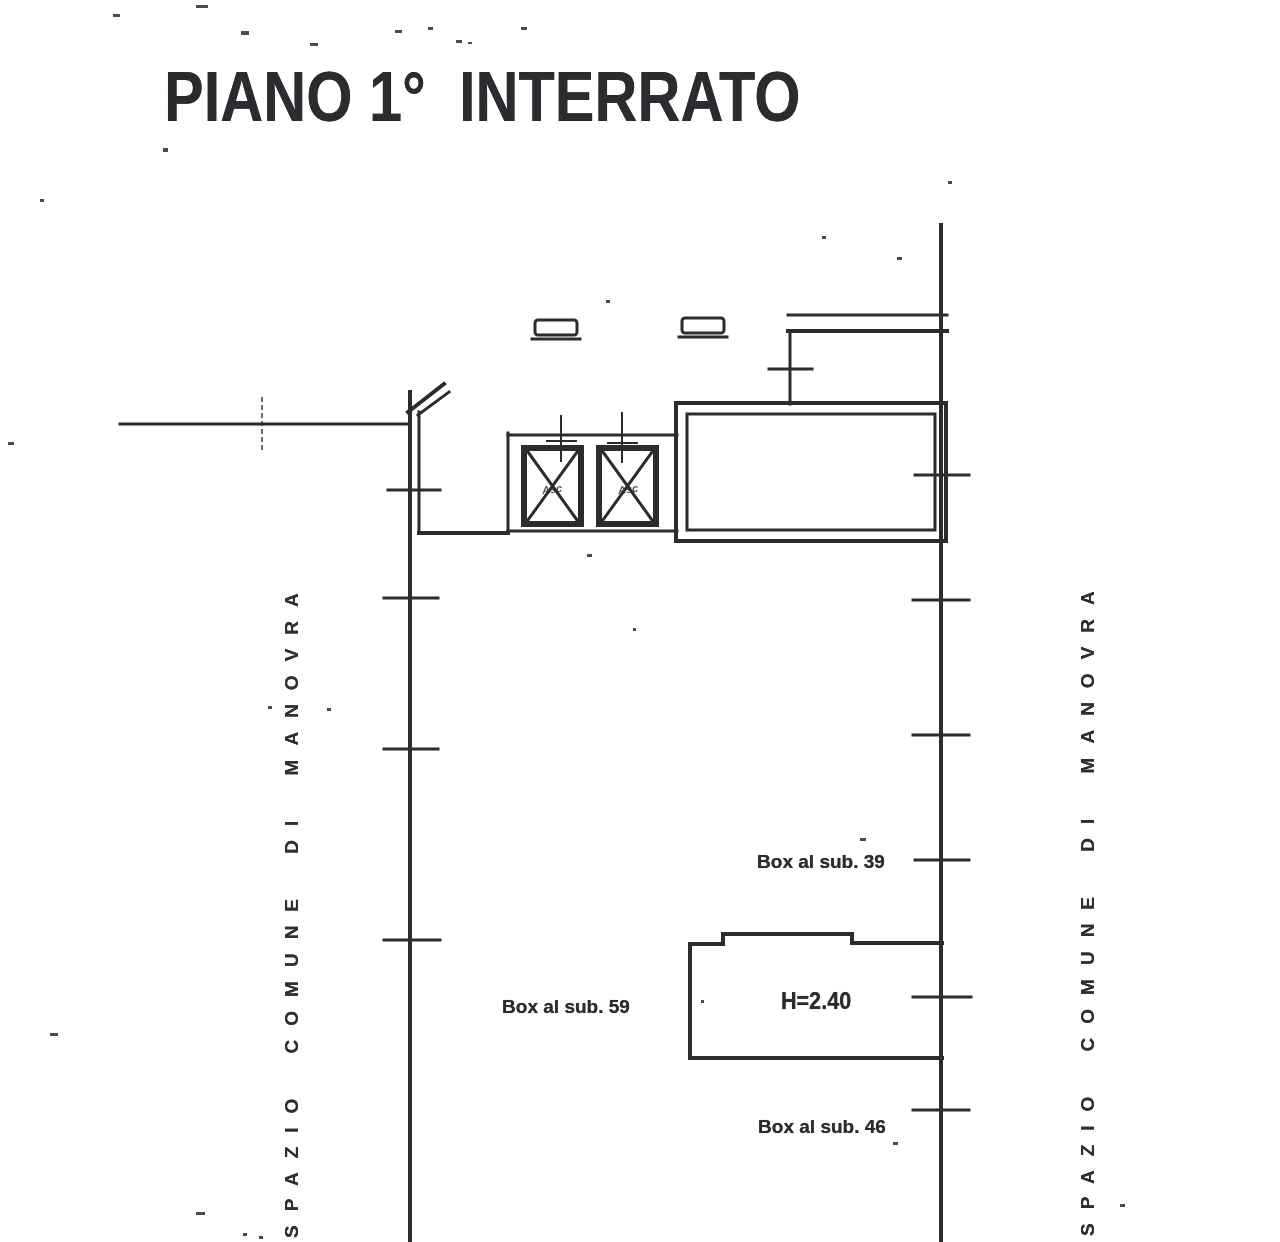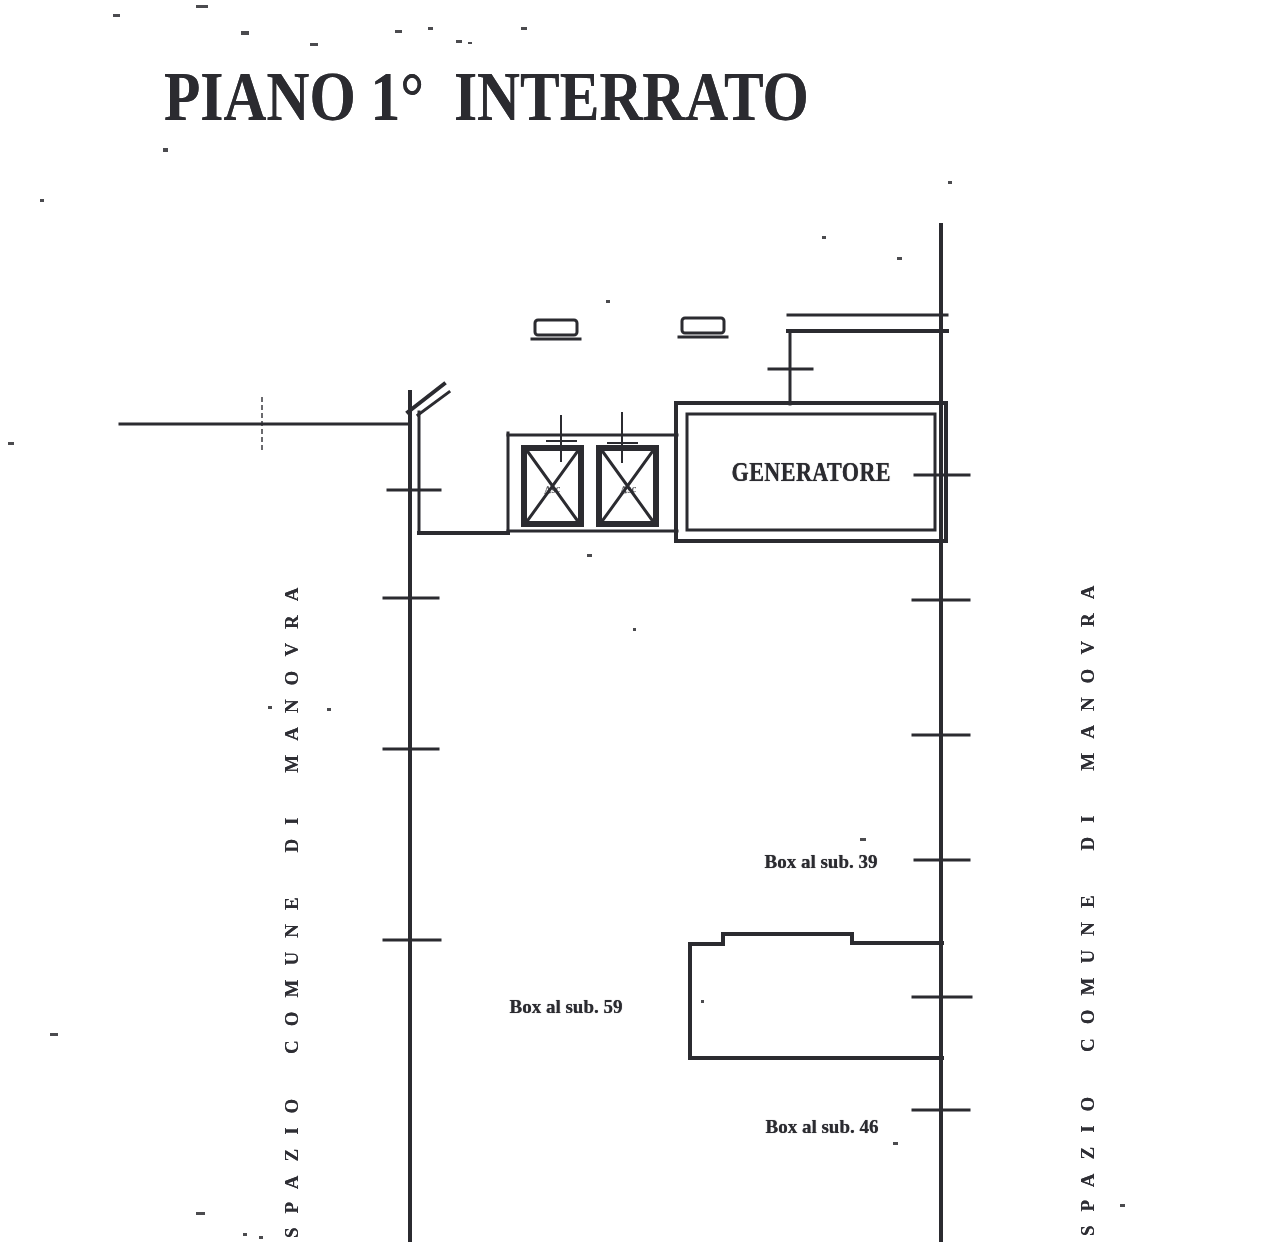--- a/index.html
+++ b/index.html
@@ -1,20 +1,20 @@
 <!DOCTYPE html>
 <html style="--ink: #2b2b30; --paper: #ffffff;"><head>
 <meta charset="utf-8">
 <style>
   :root { --ink:#2b2b30; --paper:#ffffff; }
   html,body { margin:0; padding:0; background:#fff; }
   .page {
     position:relative; width:1144px; height:1242px; overflow:hidden;
     background:var(--paper);
-    font-family:Liberation Serif, serif;
+    font-family:Liberation Sans, sans-serif;
     color:var(--ink);
     border-radius:30px;
   }
   .page svg { position:absolute; left:0; top:0; }
   svg .ink   { stroke:var(--ink); fill:none; stroke-linecap:square; }
   svg .spk   { fill:var(--ink); stroke:none; opacity:.85; }
 
   .lbl { position:absolute; font-weight:bold; color:var(--ink);
          text-shadow:0 0 .7px rgba(43,43,48,.85); white-space:pre; }
 
@@ -168,26 +168,26 @@
       <rect class="spk" x="259" y="1236" width="4" height="3"></rect>
       <rect class="spk" x="1120" y="1204" width="5" height="3"></rect>
     </g>
   </svg>
 
   <div class="lbl title">PIANO 1°  INTERRATO</div>
 
   <div class="vtext left">SPAZIO COMUNE DI MANOVRA</div>
   <div class="vtext right">SPAZIO COMUNE DI MANOVRA</div>
 
-  <div class="room-label gen">
-    <span>GENERATORE</span>
-  </div>
 
   <div class="asc" style="left:552px; top:489px;">Asc</div>
   <div class="asc" style="left:628px; top:489px;">Asc</div>
 
   <div class="boxlbl" style="left:821px; top:862px;">Box al sub. 39</div>
 
+  <div class="room-label h240">
+    <span>H=2.40</span>
+  </div>
 
   <div class="boxlbl" style="left:566px; top:1007px;">Box al sub. 59</div>
 
   <div class="boxlbl" style="left:822px; top:1127px;">Box al sub. 46</div>
 </div>
 
 </body></html>

